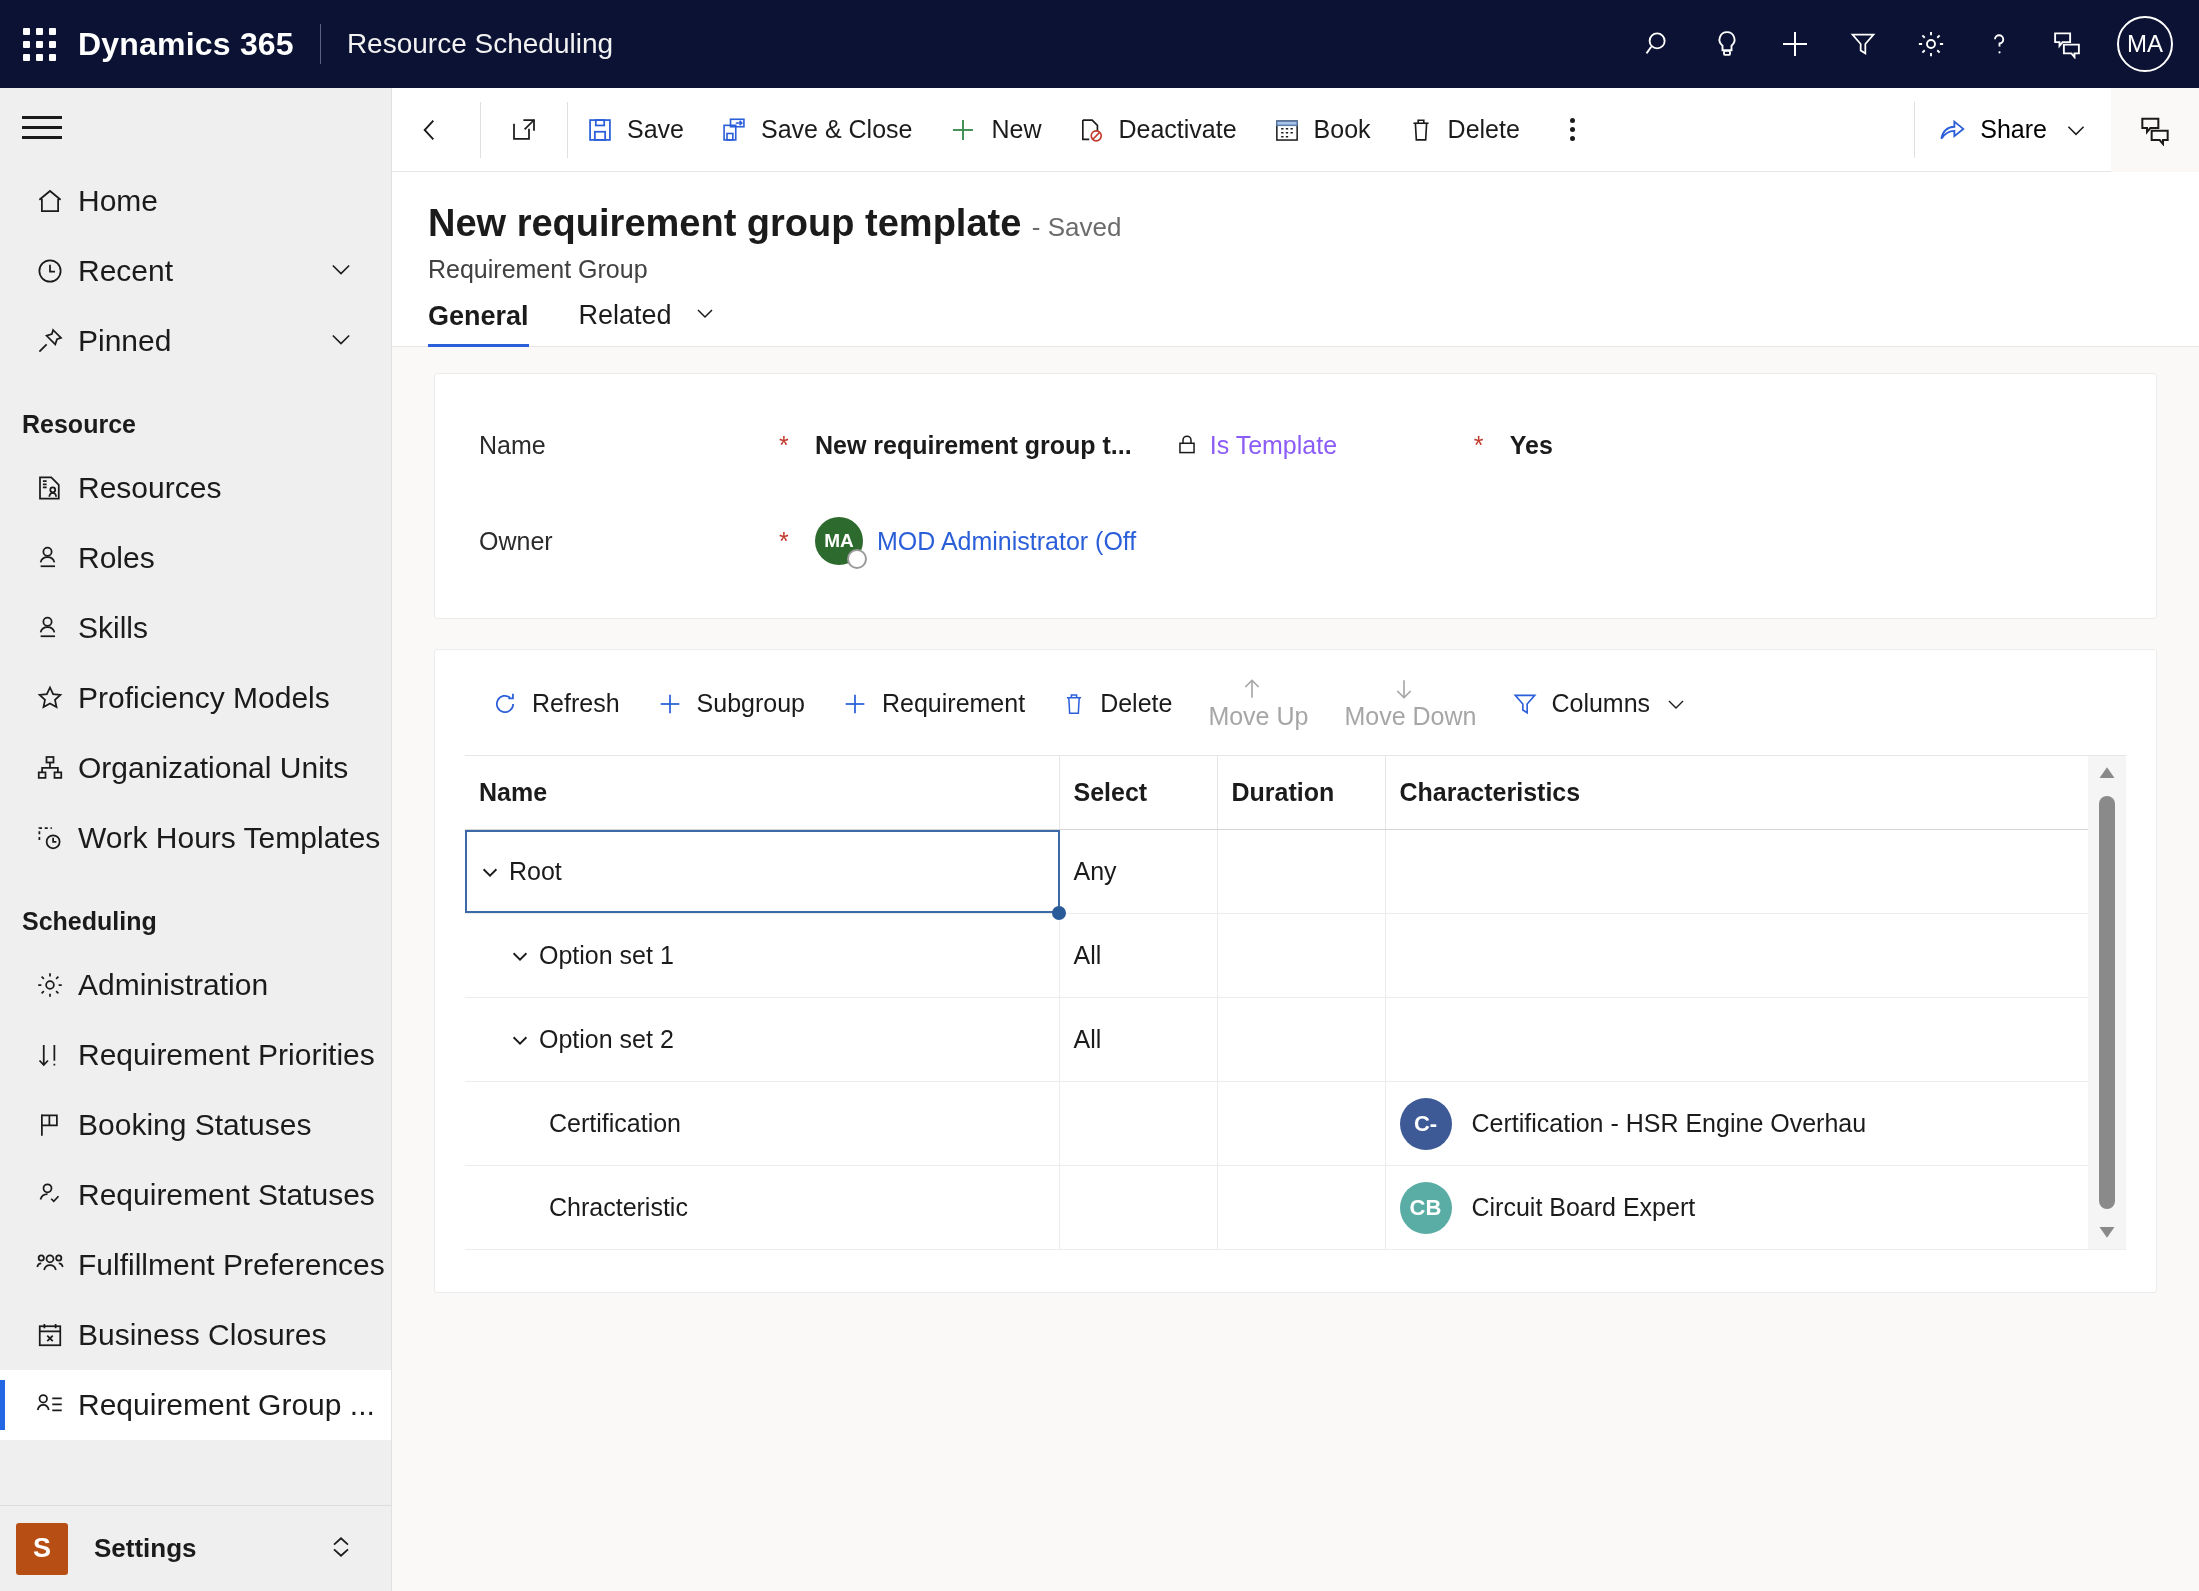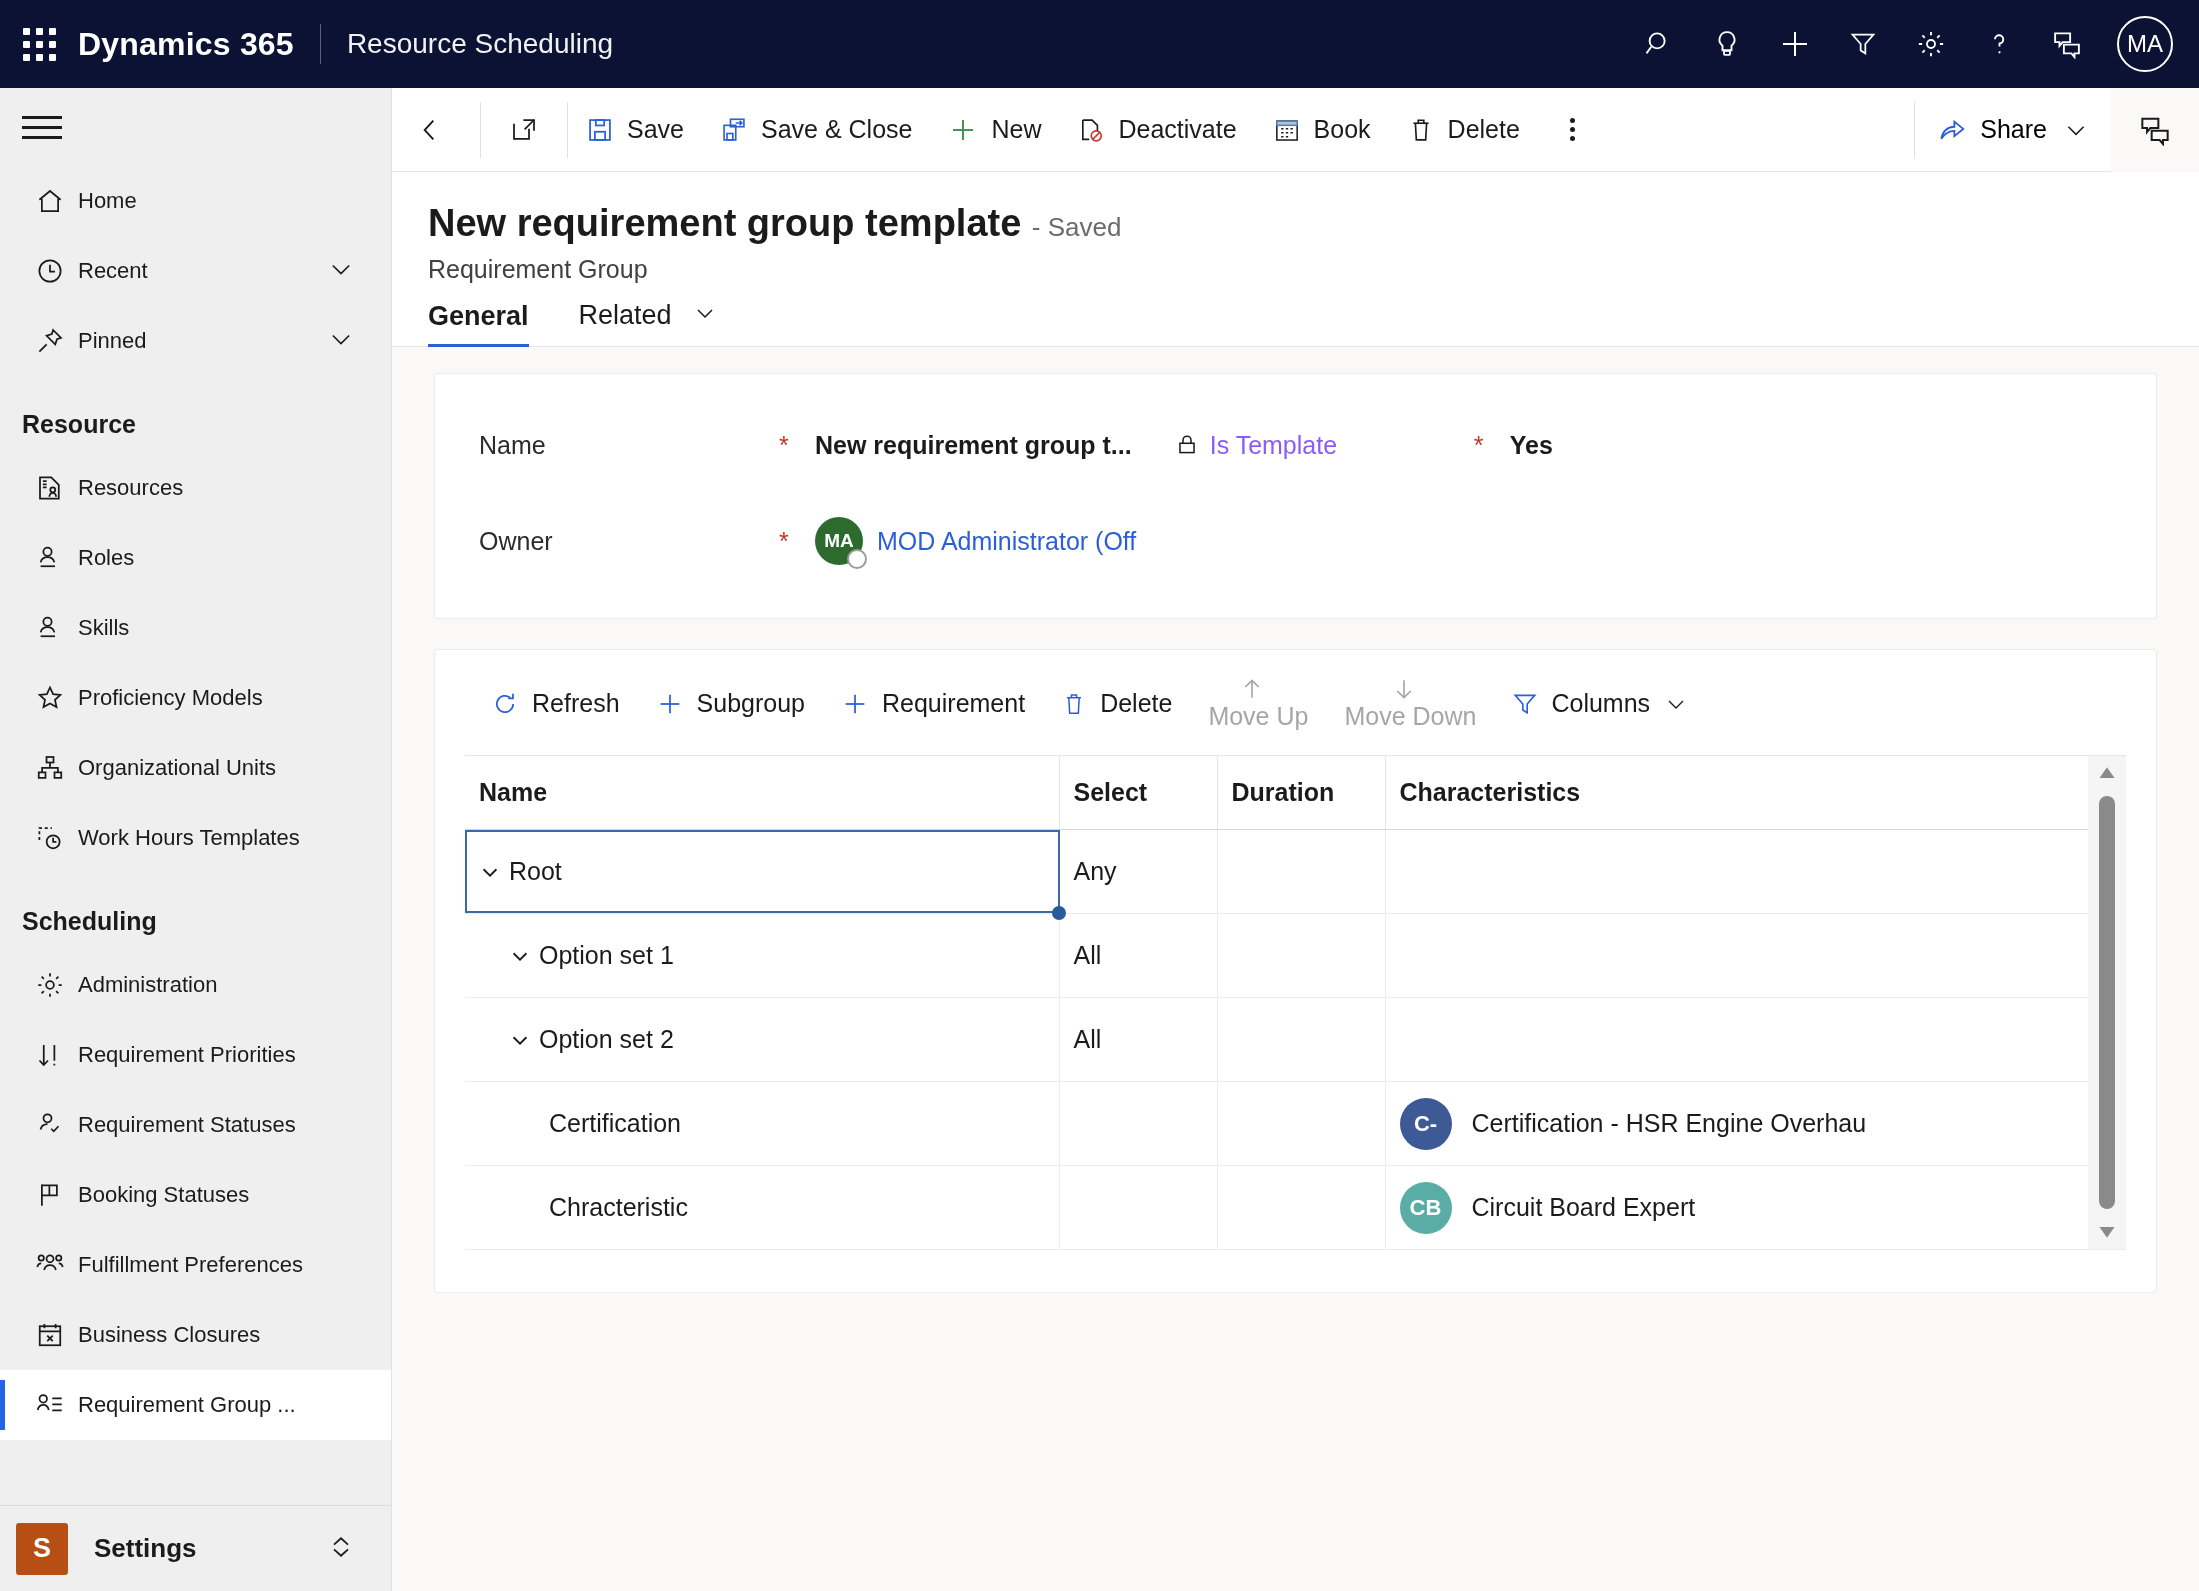--- a/index.html
+++ b/index.html
@@ -47,21 +47,21 @@
   }
   .hamb { height:78px; display:flex; align-items:center; padding-left:22px; cursor:pointer;}
   .hamb .bars { width:40px; }
   .hamb .bars i { display:block; height:3px; background:#1b1b1b; margin:7px 0; }
   .navscroll { flex:1 1 auto; overflow:hidden; }
   .navitem {
     display:flex; align-items:center; height:70px; padding-left:22px; cursor:pointer;
     position:relative; color:#1b1b1b;
   }
   .navitem .ico { width:56px; flex:0 0 56px; display:flex; align-items:center; justify-content:center;}
-  .navitem .lbl { font-size:22px; white-space:nowrap; }
+  .navitem .lbl { font-size:30px; white-space:nowrap; }
   .navitem .chev { margin-left:auto; margin-right:36px; }
   .navitem.selected { background:#ffffff; }
   .navitem.selected::before {
     content:""; position:absolute; left:0; top:10px; bottom:10px; width:5px; background:#2266e3;
   }
   .navgroup {
     font-size:25px; font-weight:700; color:#1b1b1b;
     padding:34px 0 14px 22px;
   }
   .settingsbar {
@@ -388,37 +388,37 @@
               <path d="M7 4v16M3.6 16.4 7 20l3.4-3.6"></path>
               <path d="M15.5 4v12.5M15.5 19v1.4"></path>
             </svg>
         </span>
         <span class="lbl">Requirement Priorities</span>
       </div>
 
       <div class="navitem">
         <span class="ico">
           <svg width="30" height="30" viewBox="0 0 24 24" fill="none" stroke="#1b1b1b" stroke-width="1.4">
+              <line x1="5.5" y1="3.5" x2="5.5" y2="20.5"></line>
+              <path d="M5.5 4.2h12v8h-12"></path>
+              <path d="M11.5 4.2v8"></path>
+            </svg>
+        </span>
+        <span class="lbl">Booking Statuses</span>
+      </div>
+
+      <div class="navitem">
+        <span class="ico">
+          <svg width="30" height="30" viewBox="0 0 24 24" fill="none" stroke="#1b1b1b" stroke-width="1.4">
               <circle cx="10" cy="6.6" r="3.2"></circle>
               <path d="M4.4 15.6c.6-2.6 2.8-4.3 5.6-4.3"></path>
               <path d="M13 15l2 2 3.8-4"></path>
             </svg>
         </span>
         <span class="lbl">Requirement Statuses</span>
-      </div>
-
-      <div class="navitem">
-        <span class="ico">
-          <svg width="30" height="30" viewBox="0 0 24 24" fill="none" stroke="#1b1b1b" stroke-width="1.4">
-              <line x1="5.5" y1="3.5" x2="5.5" y2="20.5"></line>
-              <path d="M5.5 4.2h12v8h-12"></path>
-              <path d="M11.5 4.2v8"></path>
-            </svg>
-        </span>
-        <span class="lbl">Booking Statuses</span>
       </div>
 
       <div class="navitem">
         <span class="ico">
           <svg width="30" height="30" viewBox="0 0 24 24" fill="none" stroke="#1b1b1b" stroke-width="1.4">
               <circle cx="12" cy="7" r="2.8"></circle>
               <circle cx="5" cy="6.3" r="2.1"></circle>
               <circle cx="19" cy="6.3" r="2.1"></circle>
               <path d="M7.3 16c.5-2.5 2.3-4 4.7-4s4.2 1.5 4.7 4"></path>
               <path d="M1.8 13.6c.4-1.8 1.6-2.9 3.2-2.9M19 10.7c1.6 0 2.8 1.1 3.2 2.9"></path>

